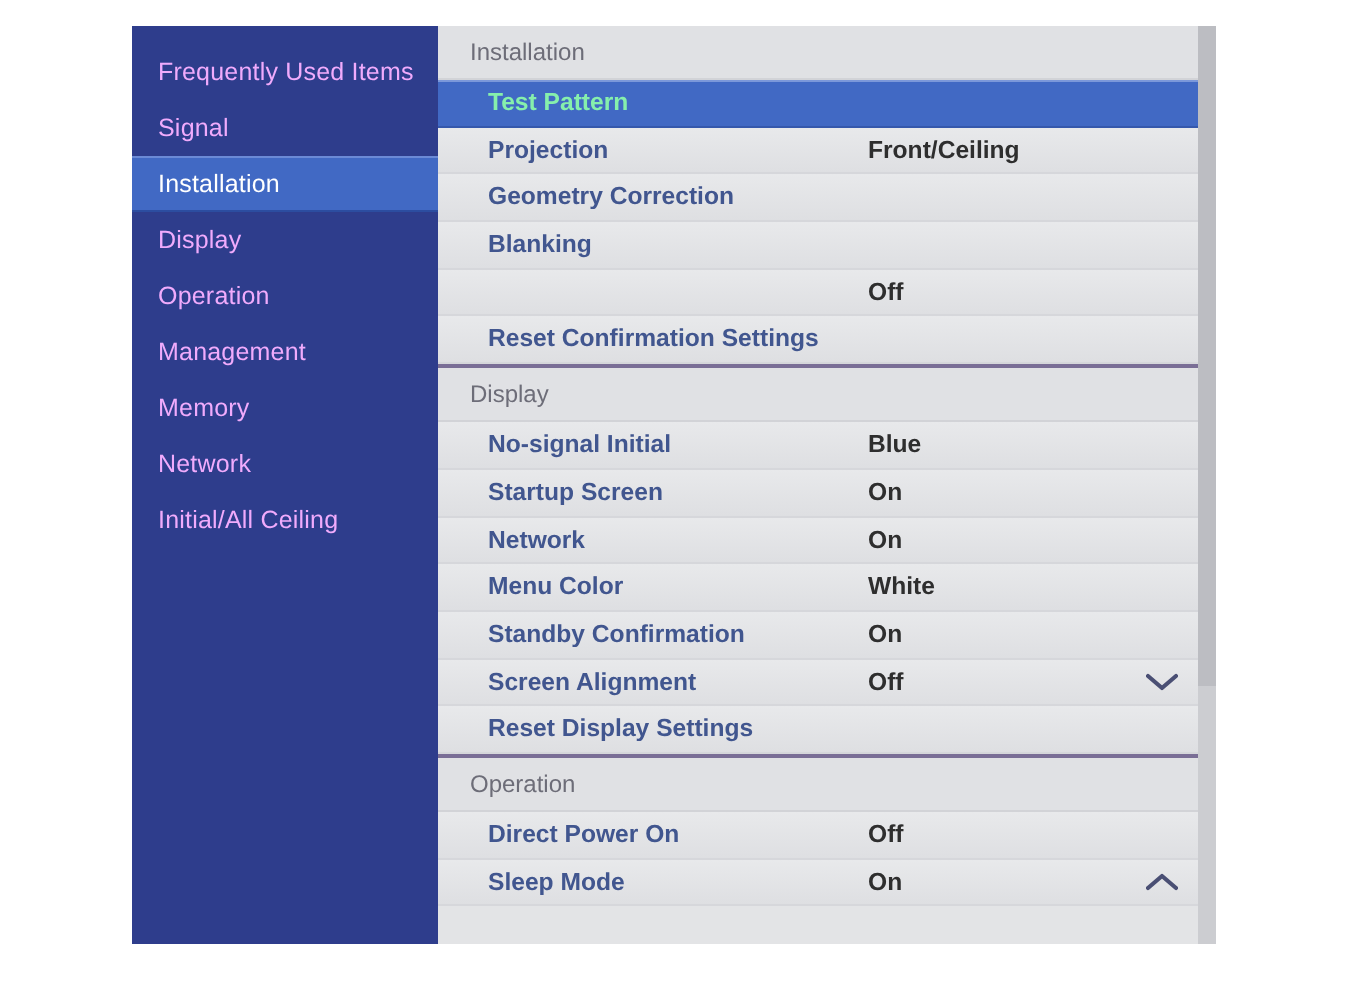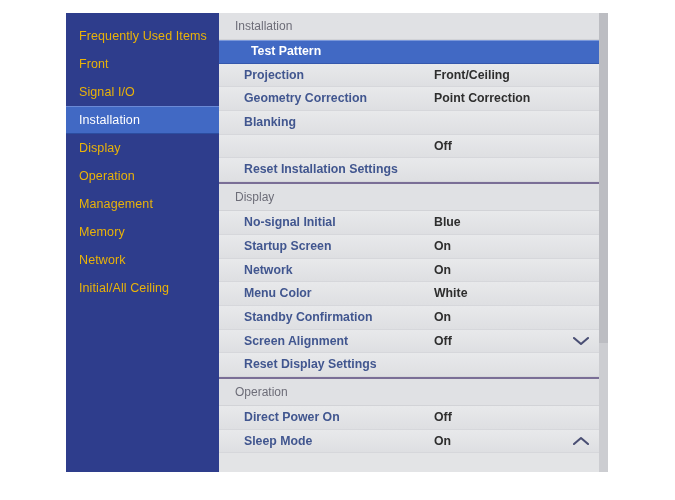--- a/index.html
+++ b/index.html
@@ -37,21 +37,21 @@
     flex: 0 0 153px;
     padding-top: 9px;
     box-sizing: border-box;
     position: relative;
   }
 
   .side-item {
     height: 28px;
     line-height: 28px;
     padding-left: 13px;
-    color: #eab308;
+    color: #f0abfc;
     font-size: 12.5px;
     white-space: nowrap;
     letter-spacing: .1px;
     box-sizing: border-box;
   }
 
   .side-item.selected {
     background: #4169c4;
     color: #ffffff;
     box-shadow: inset 0 1px 0 #6b8ad6, inset 0 -1px 0 #2c4da0;
@@ -116,21 +116,21 @@
     color: #2e2e2e;
     font-weight: bold;
     white-space: nowrap;
   }
 
   .row.selected {
     background: #4169c4;
     border-bottom: 1px solid #3558ac;
     box-shadow: inset 0 1px 0 #7b98da;
   }
-  .row.selected .label { color: #ffffff; margin-left: 7px; }
+  .row.selected .label { color: #86efac; }
 
   .chev {
     position: absolute;
     right: 10px;
     top: 50%;
     transform: translateY(-50%);
     width: 16px;
     height: 10px;
     display: block;
   }
@@ -156,22 +156,21 @@
 </style>
 </head>
 <body>
 
 <div id="screen">
 
   <div id="menu">
 
     <div id="sidebar">
         <div class="side-item"><span>Frequently Used Items</span></div>
-        <div class="side-item"><span>Front</span></div>
-        <div class="side-item"><span>Signal I/O</span></div>
+        <div class="side-item"><span>Signal</span></div>
         <div class="side-item selected"><span>Installation</span></div>
         <div class="side-item"><span>Display</span></div>
         <div class="side-item"><span>Operation</span></div>
         <div class="side-item"><span>Management</span></div>
         <div class="side-item"><span>Memory</span></div>
         <div class="side-item"><span>Network</span></div>
         <div class="side-item"><span>Initial/All Ceiling</span></div>
       </div>
 
     <div id="panel">
@@ -179,30 +178,29 @@
           <div class="section-header">Installation</div>
           <div class="row selected">
             <span class="label">Test Pattern</span>
           </div>
           <div class="row">
             <span class="label">Projection</span>
             <span class="value">Front/Ceiling</span>
           </div>
           <div class="row">
             <span class="label">Geometry Correction</span>
-            <span class="value">Point Correction</span>
           </div>
           <div class="row">
             <span class="label">Blanking</span>
           </div>
           <div class="row">
             <span class="value">Off</span>
           </div>
           <div class="row">
-            <span class="label">Reset Installation Settings</span>
+            <span class="label">Reset Confirmation Settings</span>
           </div>
           <div class="section-divider"></div>
           <div class="section-header">Display</div>
           <div class="row">
             <span class="label">No-signal Initial</span>
             <span class="value">Blue</span>
           </div>
           <div class="row">
             <span class="label">Startup Screen</span>
             <span class="value">On</span>

